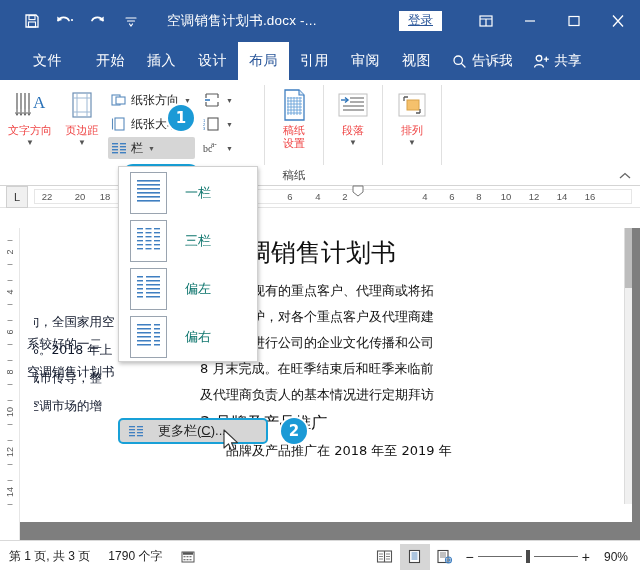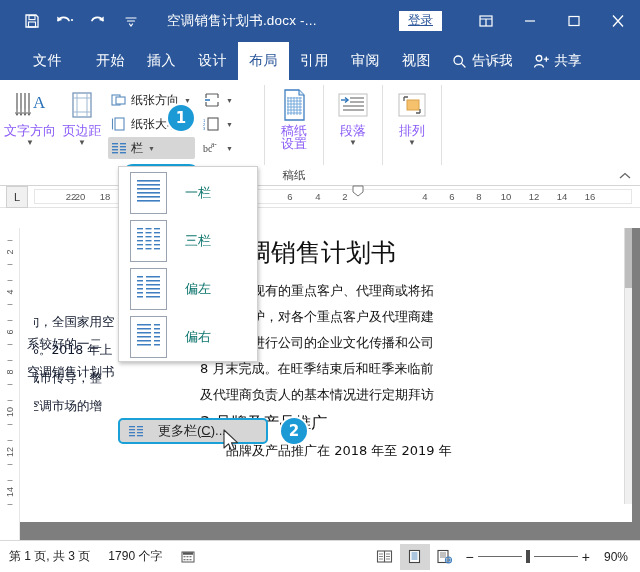--- a/index.html
+++ b/index.html
@@ -58,21 +58,21 @@
   .rgroup-label{
     text-align:center; font-size:11.5px; color:#444; padding-bottom:3px; height:17px;
   }
   .rsep{ width:1px; background:#e0e0e0; margin:5px 0 20px; }
 
   .bigbtn{
     width:52px; display:flex; flex-direction:column; align-items:center;
     padding-top:4px; cursor:default;
   }
   .bigbtn .ic{ height:32px; display:flex; align-items:flex-end; justify-content:center; }
-  .bigbtn .lb{ font-size:13px; color:#8b5cf6; margin-top:3px; text-align:center; line-height:13px;}
+  .bigbtn .lb{ font-size:11px; color:#ef4444; margin-top:3px; text-align:center; line-height:13px;}
   .bigbtn .caret{ font-size:8px; color:#555; line-height:8px; margin-top:2px;}
 
   .colstack{ display:flex; flex-direction:column; gap:2px; padding-top:4px; }
   .smallbtn{
     display:flex; align-items:center; gap:3px; height:22px; padding:0 4px 0 2px;
     font-size:12px; color:#222; white-space:nowrap; cursor:default;
   }
   .smallbtn .ic{ width:18px; height:18px; display:flex; align-items:center; justify-content:center;}
   .smallbtn .caret{ font-size:7px; color:#555; margin-left:2px; }
 
@@ -477,21 +477,21 @@
 </div>
 
 <div class="hl-ring" style="left:122px; top:164px; width:78px; height:25px;"></div>
 
 <div class="ruler">
   <div class="tabstop">L</div>
   <div class="ruler-track">
     <div class="rwhite" style="left:0; width:112px;"></div>
     <div class="rgray" style="left:112px; width:22px;"></div>
     <div class="rwhite" style="left:134px; right:0;"></div>
-    <div class="rnum" style="left:36px;">22</div>
+    <div class="rnum" style="left:12px;">22</div>
     <div class="rnum" style="left:45px;">20</div>
     <div class="rnum" style="left:70px;">18</div>
     <div class="rnum" style="left:255px;">6</div>
     <div class="rnum" style="left:283px;">4</div>
     <div class="rnum" style="left:310px;">2</div>
     <div class="rnum" style="left:390px;">4</div>
     <div class="rnum" style="left:417px;">6</div>
     <div class="rnum" style="left:444px;">8</div>
     <div class="rnum" style="left:471px;">10</div>
     <div class="rnum" style="left:499px;">12</div>

